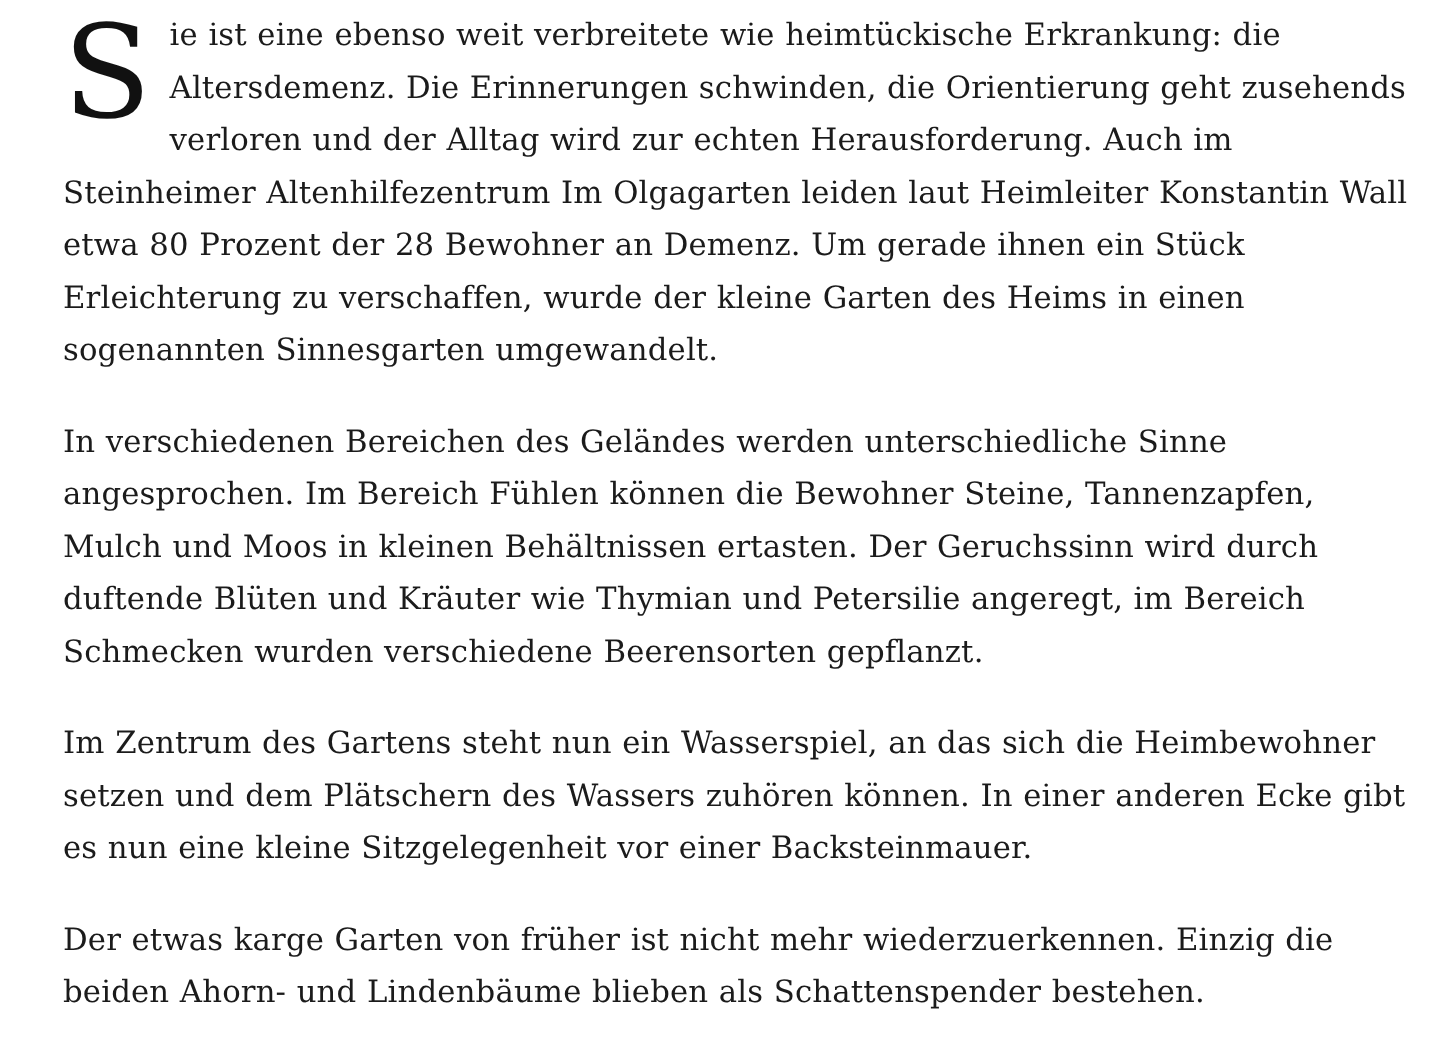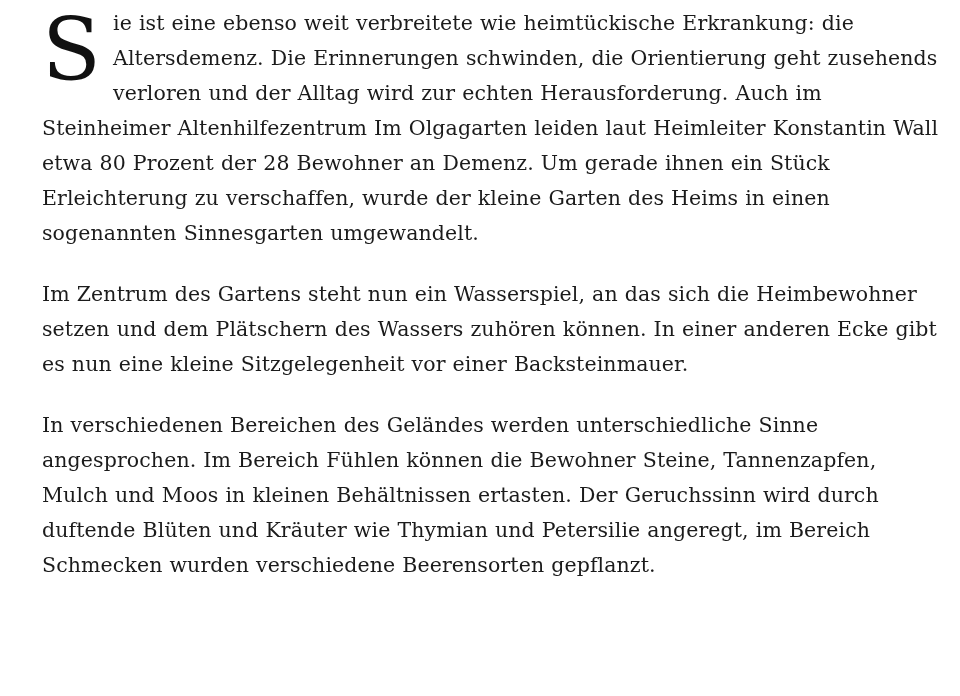--- a/index.html
+++ b/index.html
@@ -47,18 +47,19 @@
 </style>
 </head>
 <body>
 
 <div class="article">
 
   <p class="para dropcap-para">
     <span class="dropcap">S</span><span>ie ist eine ebenso weit verbreitete wie heimtückische Erkrankung: die Altersdemenz. Die Erinnerungen schwinden, die Orientierung geht zusehends verloren und der Alltag wird zur echten Herausforderung. Auch im Steinheimer Altenhilfezentrum Im Olgagarten leiden laut Heimleiter Konstantin Wall etwa 80 Prozent der 28 Bewohner an Demenz. Um gerade ihnen ein Stück Erleichterung zu verschaffen, wurde der kleine Garten des Heims in einen sogenannten Sinnesgarten umgewandelt.</span>
   </p>
 
+  <p class="para">In verschiedenen Bereichen des Geländes werden unterschiedliche Sinne angesprochen. Im Bereich Fühlen können die Bewohner Steine, Tannenzapfen, Mulch und Moos in kleinen Behältnissen ertasten. Der Geruchssinn wird durch duftende Blüten und Kräuter wie Thymian und Petersilie angeregt, im Bereich Schmecken wurden verschiedene Beerensorten gepflanzt.</p>
+
   <p class="para">Im Zentrum des Gartens steht nun ein Wasserspiel, an das sich die Heimbewohner setzen und dem Plätschern des Wassers zuhören können. In einer anderen Ecke gibt es nun eine kleine Sitzgelegenheit vor einer Backsteinmauer.</p>
 
-  <p class="para">In verschiedenen Bereichen des Geländes werden unterschiedliche Sinne angesprochen. Im Bereich Fühlen können die Bewohner Steine, Tannenzapfen, Mulch und Moos in kleinen Behältnissen ertasten. Der Geruchssinn wird durch duftende Blüten und Kräuter wie Thymian und Petersilie angeregt, im Bereich Schmecken wurden verschiedene Beerensorten gepflanzt.</p>
-
+  <p class="para">Der etwas karge Garten von früher ist nicht mehr wiederzuerkennen. Einzig die beiden Ahorn- und Lindenbäume blieben als Schattenspender bestehen.</p>
 
 </div>
 
 </body></html>

